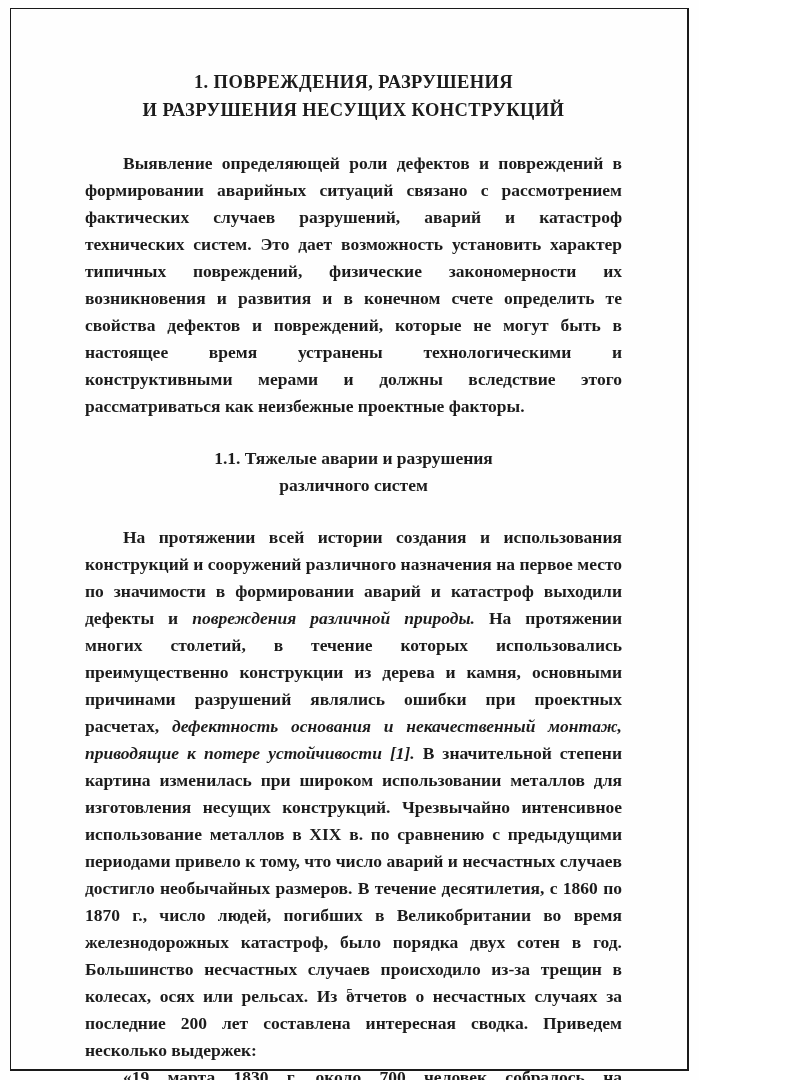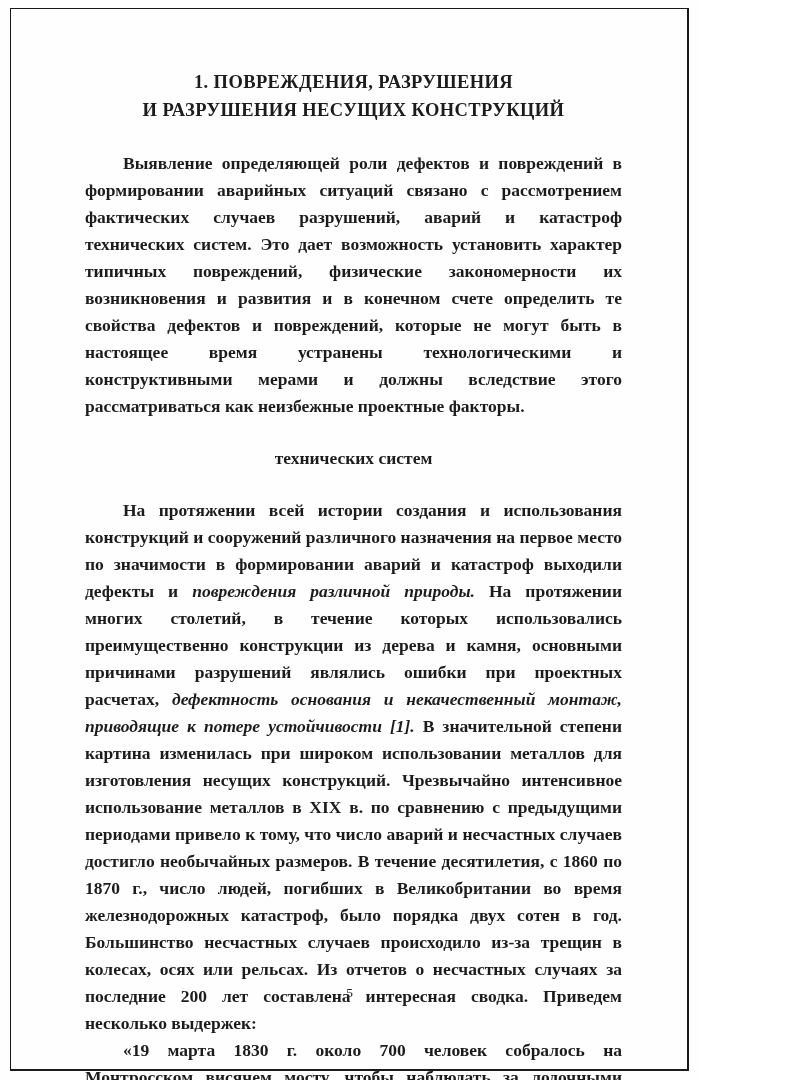--- a/index.html
+++ b/index.html
@@ -82,21 +82,22 @@
   <div class="content">
 
     <div class="chapter-title">
       <div>1. ПОВРЕЖДЕНИЯ, РАЗРУШЕНИЯ</div>
       <div>И  РАЗРУШЕНИЯ  НЕСУЩИХ КОНСТРУКЦИЙ</div>
     </div>
 
     <p class="body-par">Выявление определяющей роли дефектов и повреждений в формировании аварийных ситуаций связано с рассмотрением фактических случаев разрушений, аварий и катастроф технических систем. Это дает возможность установить характер типичных повреждений, физические закономерности их возникновения и развития и в конечном счете определить те свойства дефектов и повреждений, которые не могут быть в настоящее время устранены технологическими и конструктивными мерами и должны вследствие этого рассматриваться как неизбежные проектные факторы.</p>
 
     <div class="section-title">
-      <div>технических систем</div>
+      <div>1.1. Тяжелые аварии и разрушения</div>
+      <div>различного систем</div>
     </div>
 
     <p class="body-par"><span>На протяжении всей истории создания и использования конструкций и сооружений различного назначения на первое  место по значимости в формировании аварий и катастроф выходили дефекты и </span><span class="italic-seg">повреждения различной природы.</span><span> На протяжении многих столетий, в течение которых использовались преимущественно конструкции из дерева и камня, основными причинами разрушений являлись ошибки при проектных расчетах, </span><span class="italic-seg">дефектность основания и некачественный монтаж, приводящие к потере  устойчивости [1].</span><span> В значительной степени картина изменилась при широком использовании металлов для изготовления несущих конструкций. Чрезвычайно интенсивное использование металлов в XIX в. по сравнению с предыдущими периодами привело к тому, что число аварий и несчастных случаев достигло необычайных размеров. В течение десятилетия, с 1860 по 1870 г., число людей, погибших в Великобритании во время железнодорожных катастроф, было порядка двух сотен в год. Большинство несчастных случаев происходило из-за трещин в колесах, осях или рельсах. Из отчетов о несчастных случаях за последние 200 лет составлена интересная сводка. Приведем несколько выдержек:</span></p>
 
     <p class="body-par">«19 марта 1830 г. около 700 человек собралось на Монтросском висячем мосту, чтобы наблюдать за лодочными гонками. В это время одна из основных цепей разошлась..., что привело к определенным людским жертвам»;</p>
 
     <p class="body-par">«22 января 1866 г. провалилась часть крыши на железнодорожной</p>
 
   </div>
 

